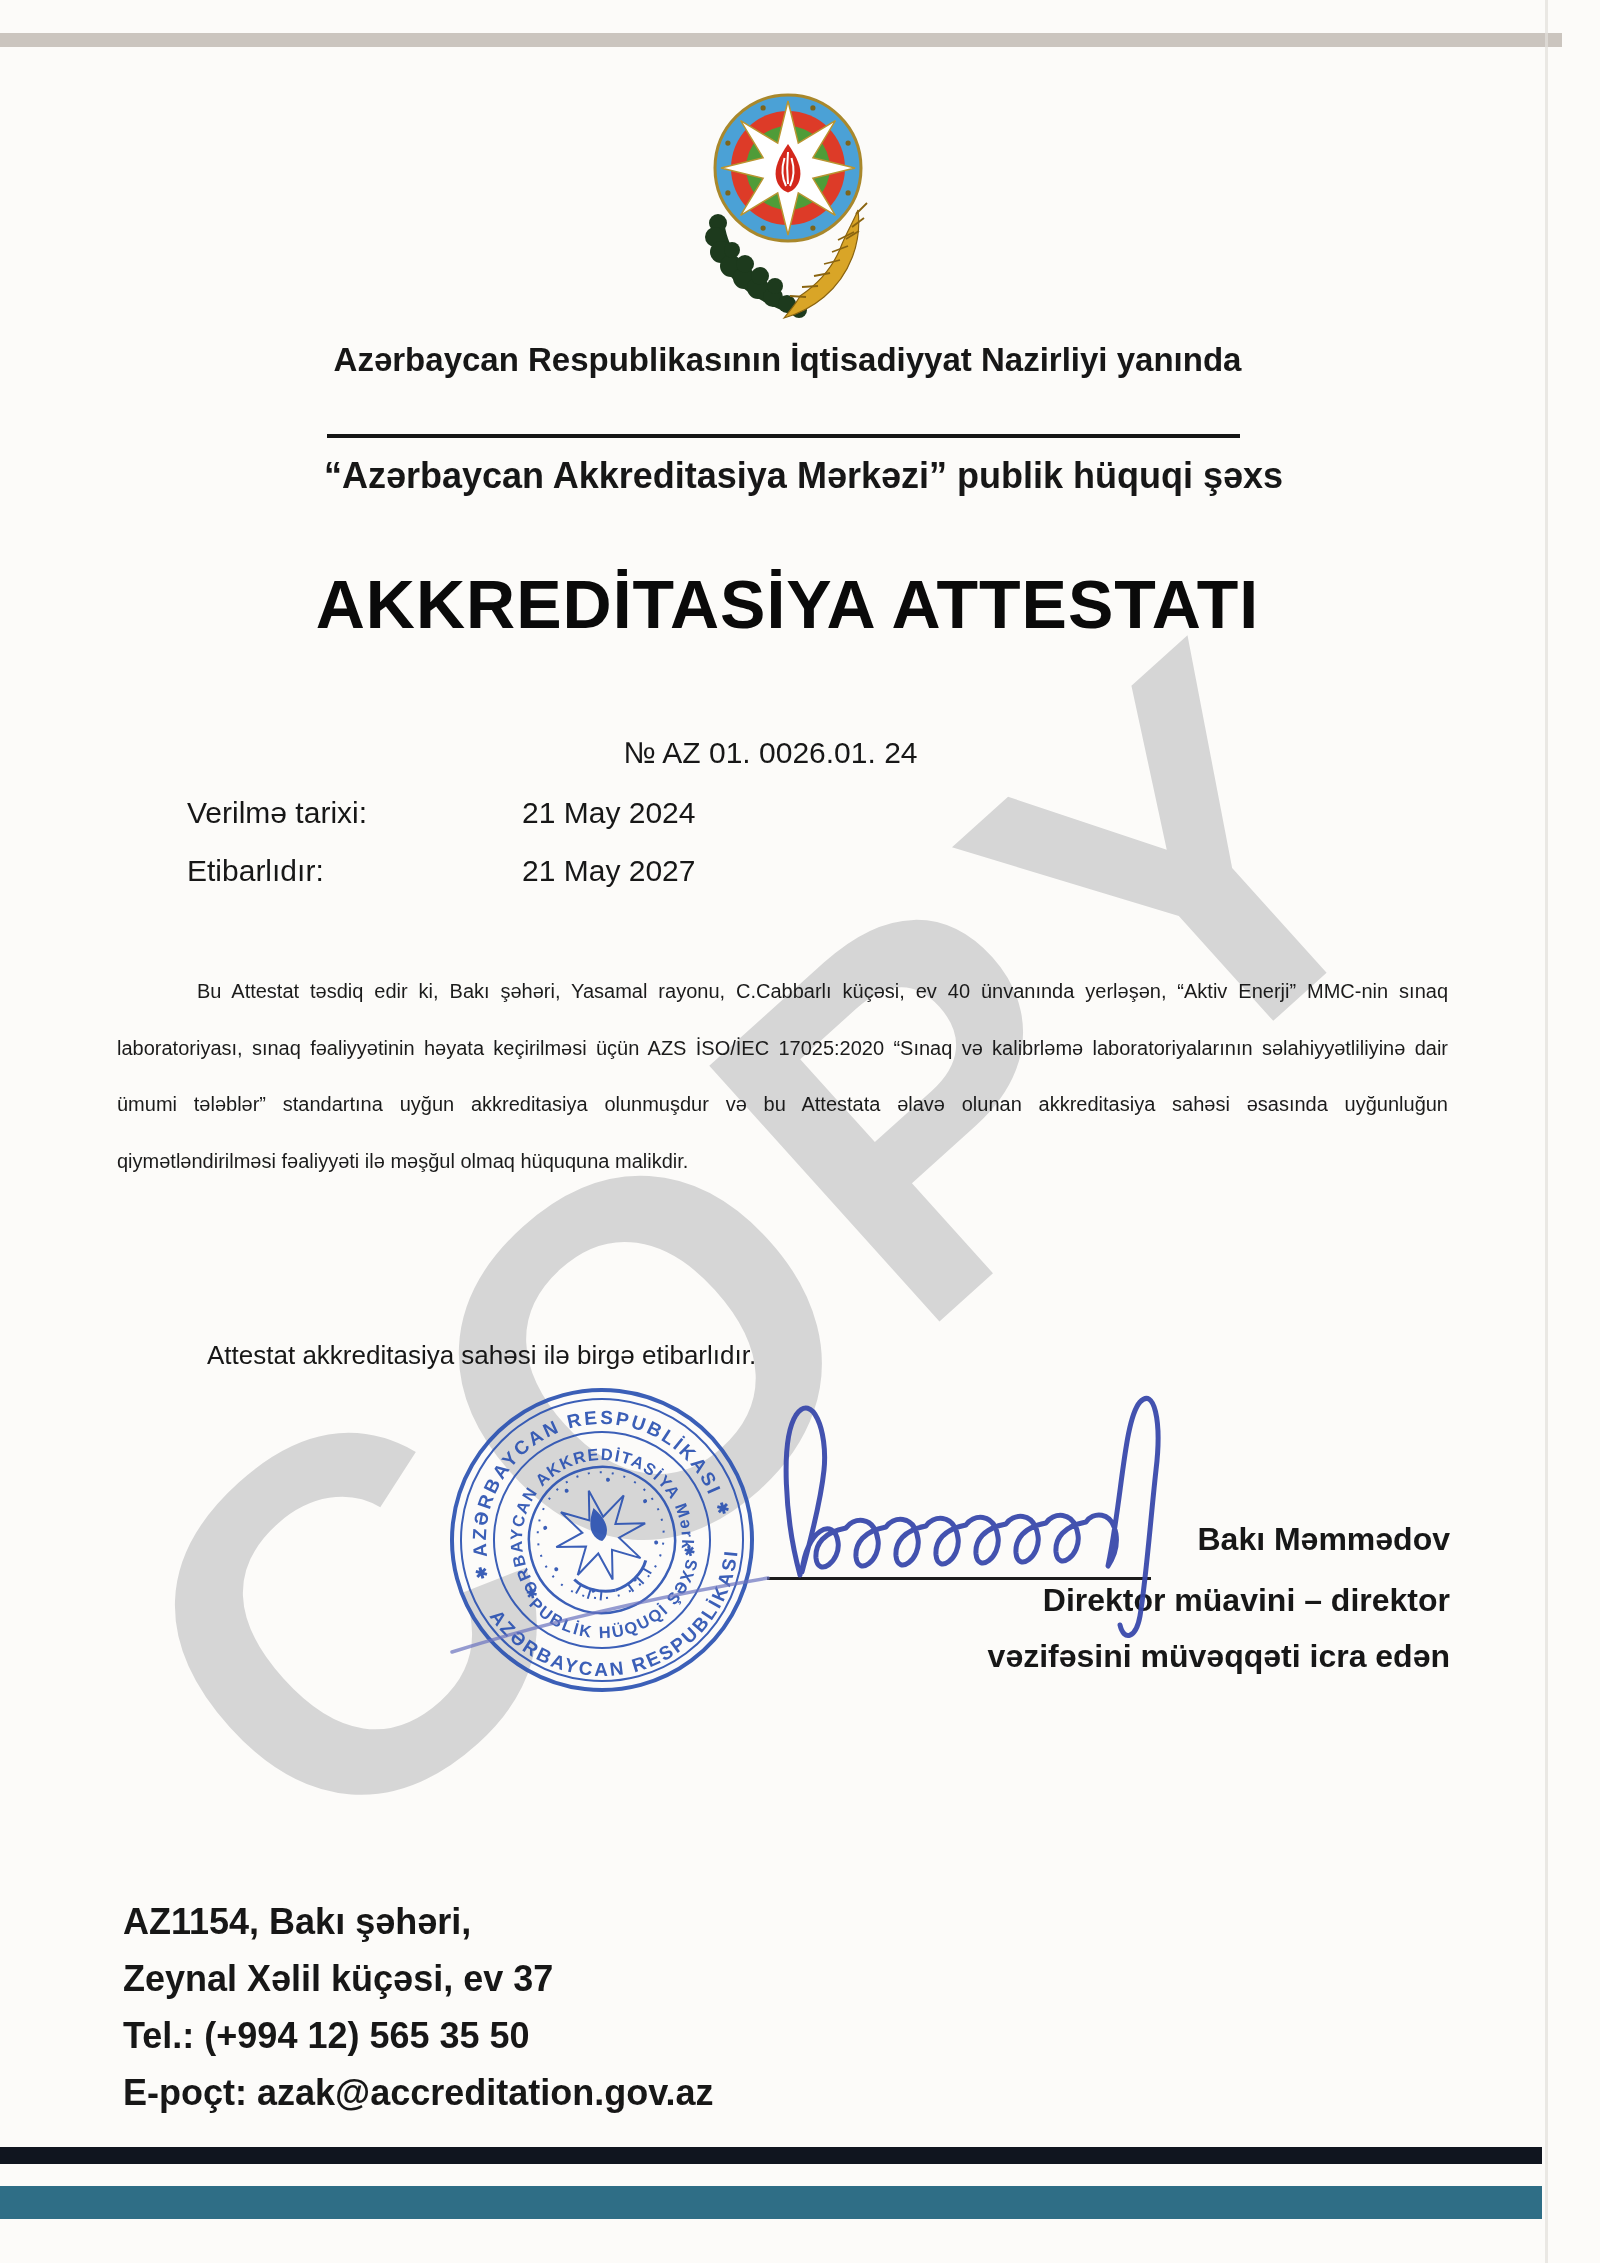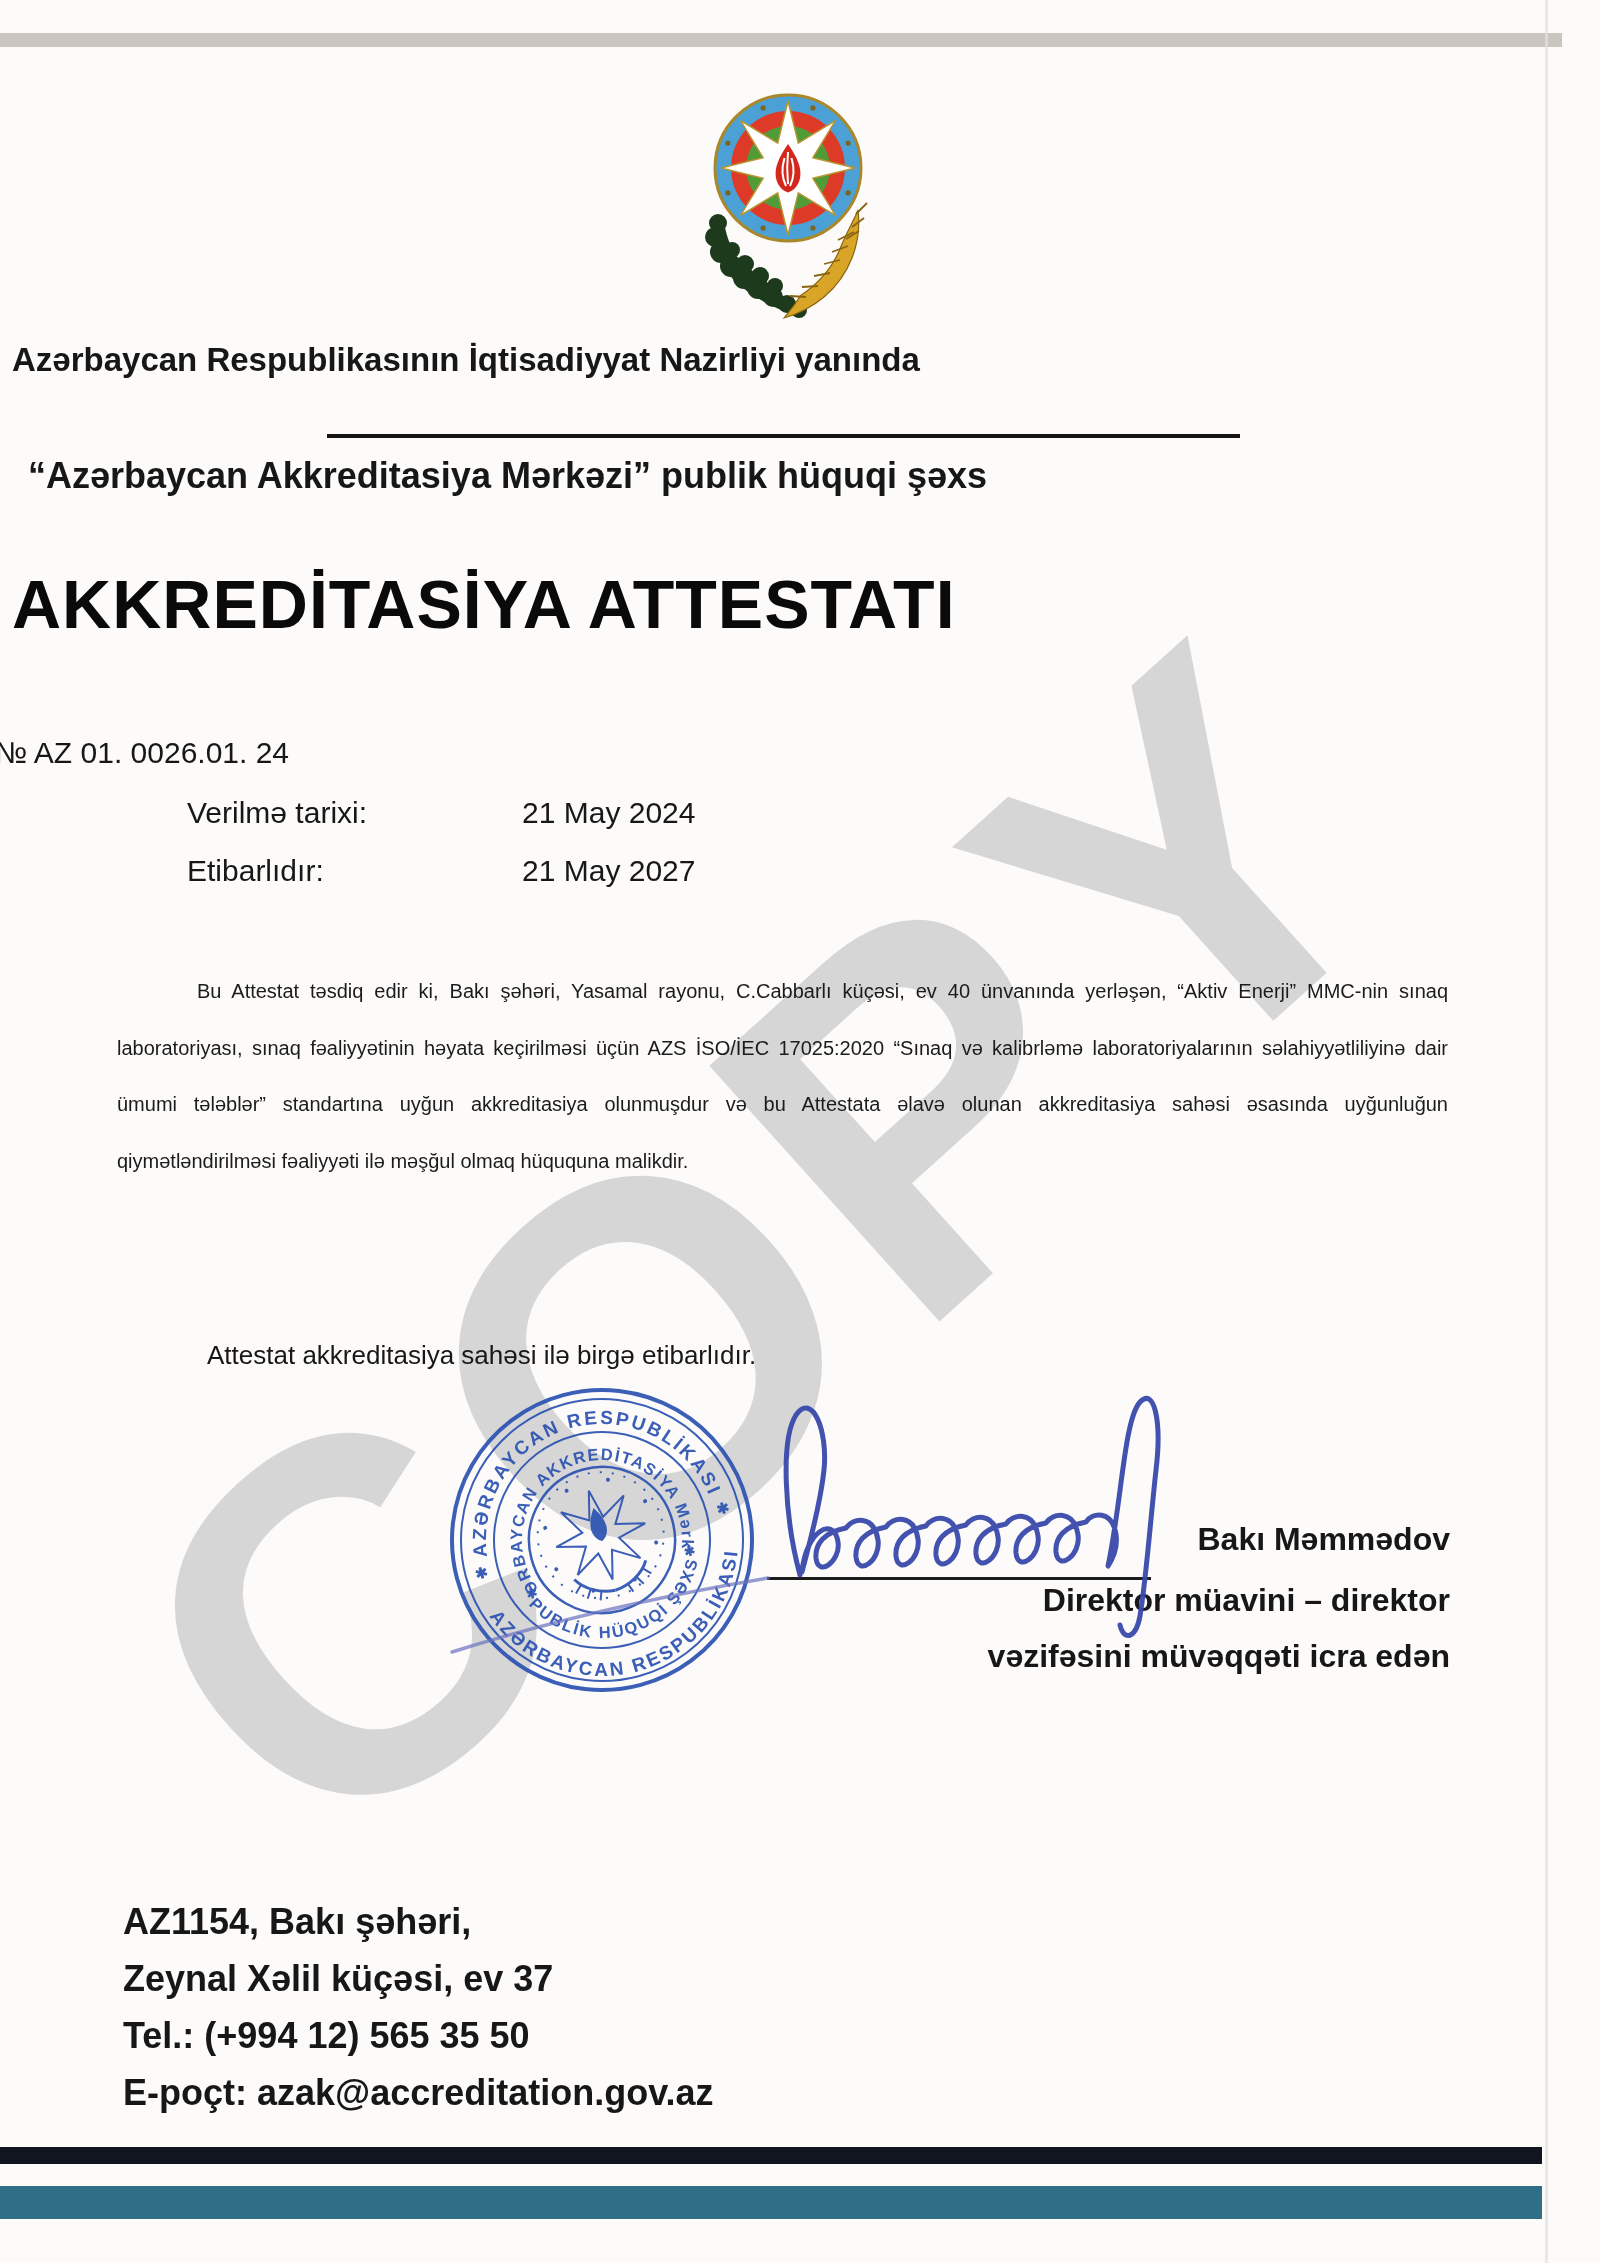--- a/index.html
+++ b/index.html
@@ -17,21 +17,21 @@
   .watermark{
     left:-132px;top:993px;width:1800px;height:500px;
     font-size:500px;line-height:500px;font-weight:700;letter-spacing:18px;
     color:#d6d6d6;text-align:center;white-space:nowrap;
     transform:rotate(-42deg);transform-origin:center center;
     z-index:1;user-select:none;
   }
   .content{z-index:2;}
   .overlay{z-index:3;}
   
-  .center-line{left:12px;width:1575px;text-align:left;font-weight:700;}
+  .center-line{left:0;width:1575px;text-align:center;font-weight:700;}
   .hline1{top:341px;font-size:33px;}
   .hline2{top:388px;font-size:33px;}
   .divider{left:327px;top:434px;width:913px;height:4px;background:#151515;}
   .orgline{top:455px;font-size:36px;padding-left:16px;}
   .doc-title{top:565px;font-size:68px;font-weight:700;letter-spacing:1px;color:#0a0a0a;margin:0;}
   .cert-number{top:736px;font-size:30px;font-weight:400;transform:translateX(-17px);}
   .row-label{left:187px;font-size:30px;}
   .row-value{left:522px;font-size:30px;text-align:right;}
   .row1{top:796px;}
   .row2{top:854px;}

